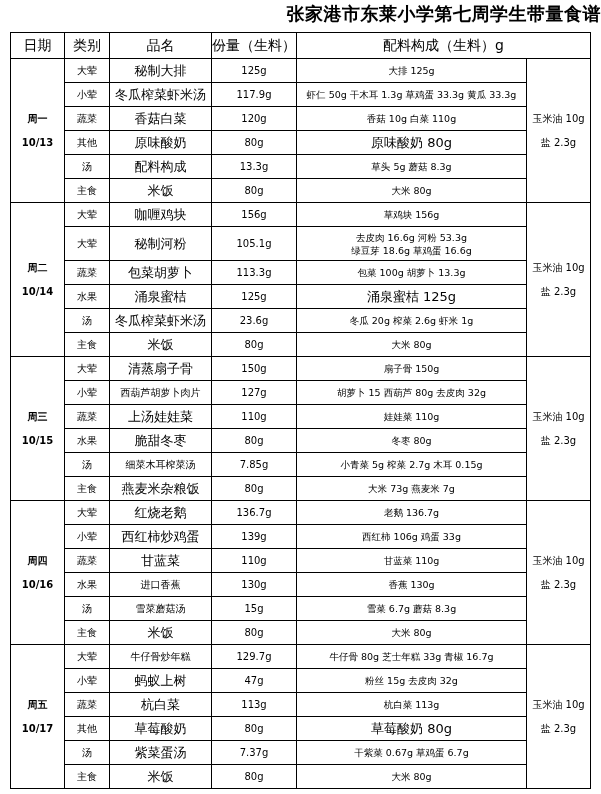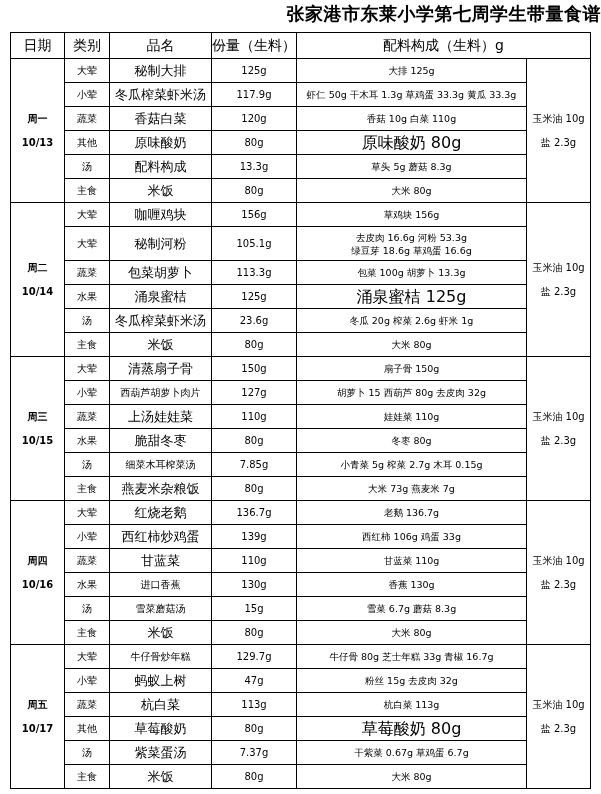--- a/index.html
+++ b/index.html
@@ -16,21 +16,21 @@
     th.h-date { font-size: 15px; font-weight: normal; text-align: left; padding-left: 2px; }
     th.h-qty { font-size: 11px; }
     th.h-ing { font-size: 14px; }
     td { height: 23px; }
     td.day { font-weight: bold; font-size: 10px; line-height: 24px; }
     td.cat { font-size: 10px; margin-top: 28px; }
     td.dish { font-size: 13px; margin-top: 39px; }
     td.dish.small { font-size: 10px; }
     td.qty { font-size: 10px; }
     td.ing { font-size: 9.5px; line-height: 13px; }
-    td.ing.big { font-size: 16px; }
+    td.ing.big { font-size: 13px; }
     td.tall { height: 33px; }
     td.cond { font-size: 10px; line-height: 24px; }
     .line { display: block; }
   </style>
 </head>
 <body>
 
 <div class="title">张家港市东莱小学第七周学生带量食谱</div>
 
 <table class="menu">

